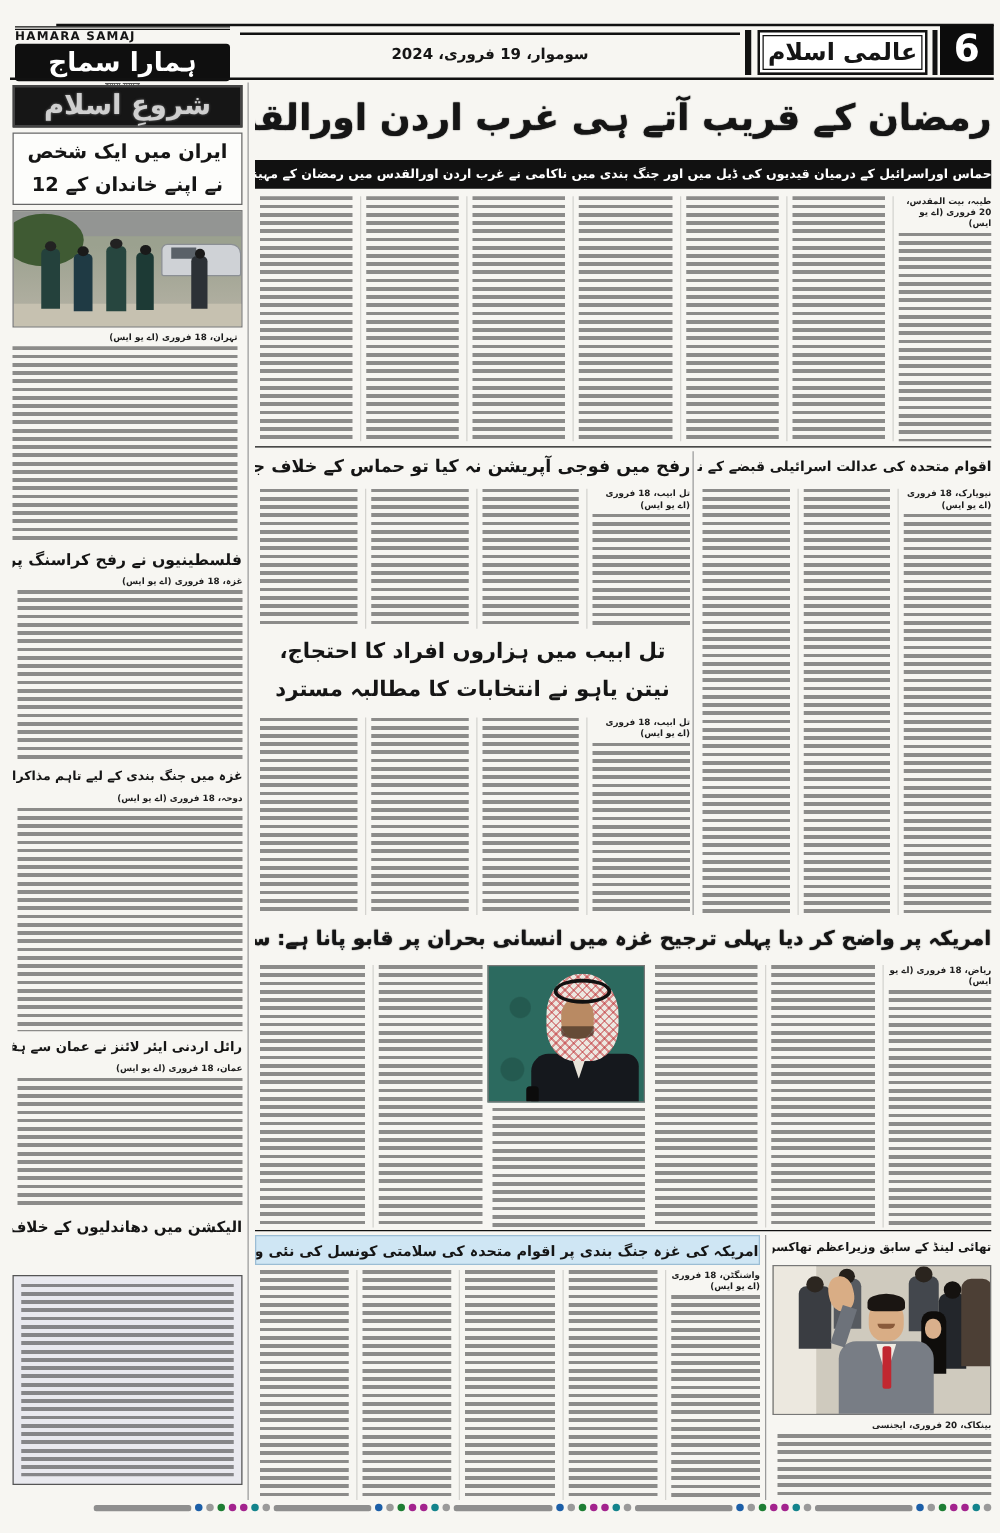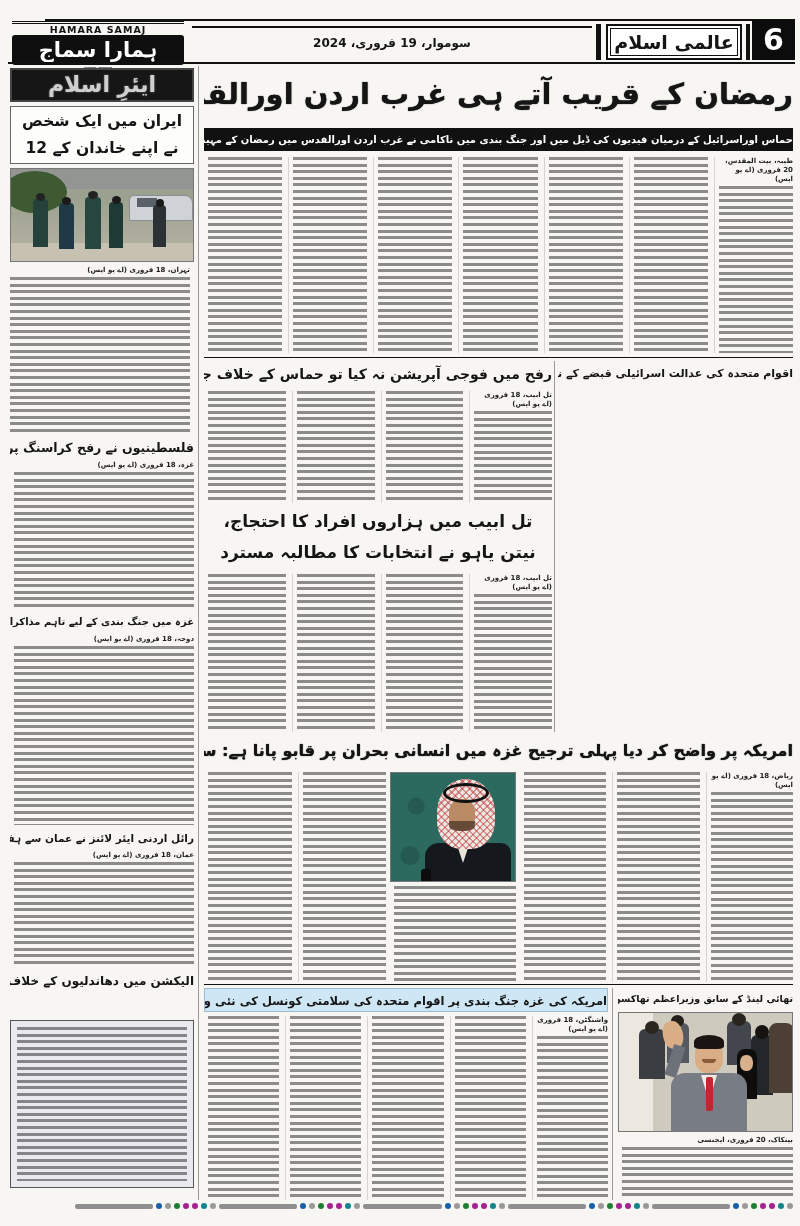--- a/index.html
+++ b/index.html
@@ -11,21 +11,21 @@
   .hl2{font-weight:bold;text-align:center;overflow:hidden;}
   .rule{background:#111;}
   .vrule{background:#9a9a9a;width:1px;}
   
   .colgroup{display:flex;flex-direction:row-reverse;gap:6px;}
   .col{flex:1;display:flex;flex-direction:column;border-left:1px solid rgba(0,0,0,.14);padding-left:4px;}
   .col:last-child{border-left:none;}
   .dl{direction:rtl;font-size:7px;line-height:9px;font-weight:bold;color:#1d1d1d;margin-bottom:2px;}
   .simfill{flex:1;background:repeating-linear-gradient(180deg,rgba(52,52,52,.55) 0 3px,transparent 3px 6.6px);}
   
-  .mh-latin{font-size:9.5px;font-weight:bold;letter-spacing:1px;text-align:center;border-top:3px double #111;}
+  .mh-latin{font-size:9.5px;font-weight:bold;letter-spacing:1px;border-top:3px double #111;}
   .mh-urdu{background:#0f0f0f;color:#fff;font-size:21px;font-weight:bold;text-align:center;line-height:30px;border-radius:3px;}
   .mh-tag{font-size:6px;text-align:center;color:#222;line-height:8px;}
   .secbox{border:2px solid #111;box-shadow:inset 0 0 0 2px #fff,inset 0 0 0 3px #111;
           font-size:19px;font-weight:bold;text-align:center;line-height:32px;background:#fff;}
   .pagenum{background:#0c0c0c;color:#fff;font-size:30px;font-weight:bold;text-align:center;line-height:40px;}
   .datebar{font-size:12px;font-weight:bold;text-align:center;line-height:26px;}
   
   .banner{background:#161616;color:#cfcfcf;text-align:center;font-weight:bold;font-size:22px;line-height:34px;
           text-shadow:0 0 2px #777;box-shadow:inset 0 0 0 2px #444;}
   .blackbar{background:#111;color:#fff;font-weight:bold;text-align:center;font-size:10px;line-height:23px;white-space:nowrap;overflow:hidden;}
@@ -57,21 +57,21 @@
 
   <div class="abs rule" style="left:596px;top:24px;width:5px;height:36px"></div>
   <div class="abs secbox u" style="left:606px;top:24px;width:136px;height:36px">عالمی اسلام</div>
   <div class="abs rule" style="left:746px;top:24px;width:4px;height:36px"></div>
   <div class="abs pagenum" style="left:752px;top:20px;width:43px;height:40px">6</div>
 
   <div class="abs rule" style="left:8px;top:62px;width:787px;height:2px"></div>
 
   <div class="abs vrule" style="left:198px;top:66px;height:1134px"></div>
 
-  <div class="abs banner u" style="left:10px;top:68px;width:184px;height:34px">ایئرِ اسلام</div>
+  <div class="abs banner u" style="left:10px;top:68px;width:184px;height:34px">شروعِ اسلام</div>
 
   <div class="abs hl2 u" style="left:10px;top:106px;width:184px;height:58px;border:1px solid #666;font-size:15.5px;line-height:27px;padding:1px 3px;background:#fdfdfb">ایران میں ایک شخص نے اپنے خاندان کے 12 افراد کو گولی مار کر ہلاک کر دیا</div>
 
   <div class="abs photo" style="left:10px;top:168px;width:184px;height:94px;background:linear-gradient(#9ba18f 0 30%,#b7b3a6)">
     <div class="ph" style="left:0;top:0;width:184px;height:20px;background:#8d8d96;opacity:.6"></div>
     <div class="ph" style="left:-8px;top:2px;width:64px;height:42px;background:#3f5a33;border-radius:50%"></div>
     <div class="ph" style="left:118px;top:26px;width:62px;height:24px;background:#cfd2d6;border-radius:5px 8px 2px 2px;border:1px solid #8b8f94"></div>
     <div class="ph" style="left:126px;top:29px;width:20px;height:9px;background:#5a6168"></div>
     <div class="ph" style="left:0;top:74px;width:184px;height:20px;background:#c6c1b0"></div>
     <div class="ph" style="left:22px;top:30px;width:15px;height:48px;background:#24413c;border-radius:4px 4px 0 0"></div>
@@ -165,20 +165,32 @@
         <div class="simfill"></div>
       </div>
       <div class="col">
         <div class="simfill"></div>
       </div>
     </div>
 
   <div class="abs vrule" style="left:554px;top:361px;height:371px"></div>
 
   <div class="abs hl u" style="left:558px;top:361px;width:235px;height:26px;font-size:11px;line-height:26px">اقوام متحدہ کی عدالت اسرائیلی قبضے کے نتائج کا جائزہ لے گی</div>
+  <div class="abs colgroup" style="left:558px;top:391px;width:235px;height:341px">
+      <div class="col">
+        <div class="dl">نیویارک، 18 فروری (اے یو ایس)</div>
+        <div class="simfill"></div>
+      </div>
+      <div class="col">
+        <div class="simfill"></div>
+      </div>
+      <div class="col">
+        <div class="simfill"></div>
+      </div>
+    </div>
 
   <div class="abs hl2 u" style="left:212px;top:506px;width:332px;height:64px;font-size:17px;line-height:31px">تل ابیب میں ہزاروں افراد کا احتجاج، نیتن یاہو نے انتخابات کا مطالبہ مسترد کر دیا</div>
   <div class="abs colgroup" style="left:204px;top:574px;width:348px;height:158px">
       <div class="col">
         <div class="dl">تل ابیب، 18 فروری (اے یو ایس)</div>
         <div class="simfill"></div>
       </div>
       <div class="col">
         <div class="simfill"></div>
       </div>

